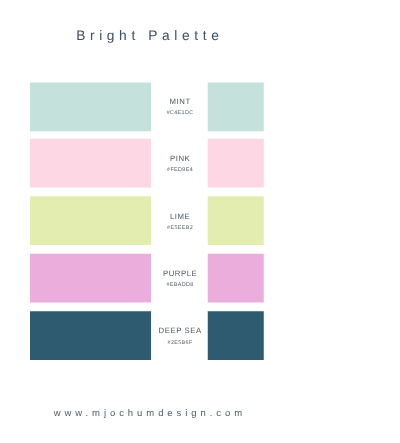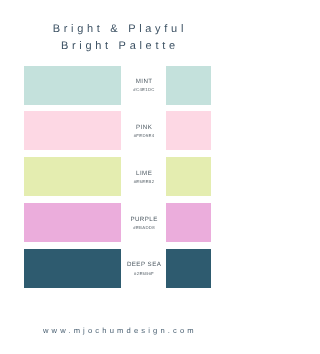--- a/index.html
+++ b/index.html
@@ -111,21 +111,20 @@
     line-height: 8px;
     white-space: pre;
   }
 </style>
 </head>
 <body>
 
 <div class="page">
 
   <div class="title">
-    <span class="line">Bright &amp; Playful</span>
     <span class="line">Bright Palette</span>
   </div>
 
   <div class="swatches" id="swatches">
   <div class="row">
     <div class="blk left" style="background: rgb(196, 225, 220);"></div>
     <div class="blk right" style="background: rgb(196, 225, 220);"></div>
     <div class="label">
       <span class="nm">MINT</span>
       <span class="hx">#C4E1DC</span>

